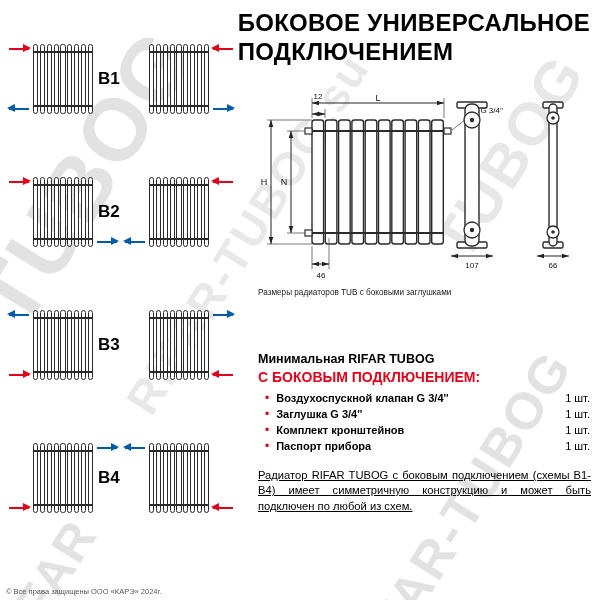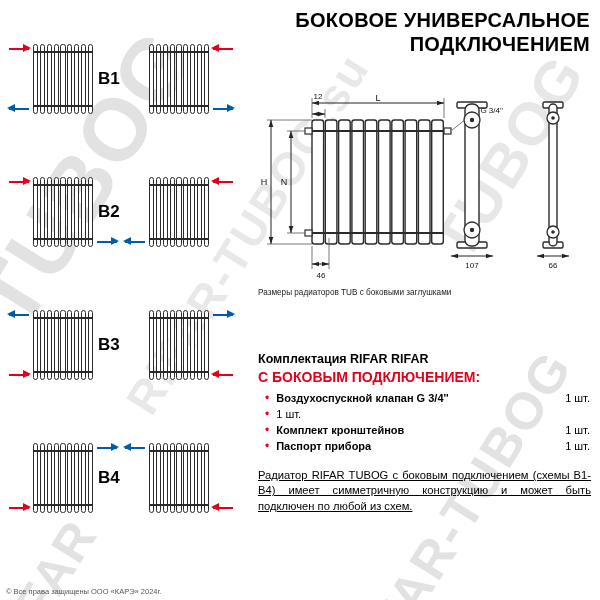--- a/index.html
+++ b/index.html
@@ -7,22 +7,22 @@
         font-family:"Liberation Sans",sans-serif;color:#000;}
   
   .wm{position:absolute;font-weight:bold;color:rgba(110,110,110,.20);
       transform-origin:0 0;white-space:nowrap;z-index:0;letter-spacing:2px;}
   .wm1{left:-45px;top:290px;font-size:88px;transform:rotate(-58deg);}
   .wm2{left:115px;top:395px;font-size:46px;transform:rotate(-58deg);color:rgba(110,110,110,.16);}
   .wm3{left:330px;top:665px;font-size:52px;transform:rotate(-58deg);}
   .wm4{left:420px;top:235px;font-size:60px;transform:rotate(-58deg);color:rgba(110,110,110,.17);}
   .wm5{left:-25px;top:645px;font-size:50px;transform:rotate(-58deg);}
   
-  .title{position:absolute;top:8px;right:10px;z-index:1;text-align:right;
-         font-weight:bold;font-size:20px;line-height:1.22;letter-spacing:.3px;}
+  .title{position:absolute;top:8px;right:10px;z-index:1;
+         font-weight:bold;font-size:24px;line-height:1.22;letter-spacing:.3px;}
   
   .schemes{position:absolute;left:4px;top:44px;width:242px;z-index:1;}
   .scheme-row{position:relative;height:72px;margin-bottom:61px;}
   .radiator{position:absolute;top:0;width:62px;height:70px;display:flex;gap:1.6px;padding:0 1px;box-sizing:border-box;}
   .tube{flex:1;border:1.2px solid #2a2a2a;border-radius:2.5px;background:#fff;min-width:0;}
   .radiator::before,.radiator::after{content:"";position:absolute;left:1px;right:1px;height:2px;background:#2a2a2a;z-index:2;}
   .radiator::before{top:7px;}
   .radiator::after{bottom:7px;}
   .scheme-label{position:absolute;left:94px;top:25px;width:48px;text-align:left;
                 font-weight:bold;font-size:17px;}
@@ -285,30 +285,31 @@
         <line x1="4" y1="160" x2="36" y2="160" class="dim"></line>
         <path d="M4 160 l7 -2.3 v4.6 z" class="ah"></path>
         <path d="M36 160 l-7 -2.3 v4.6 z" class="ah"></path>
       </g>
     <text x="20" y="172" text-anchor="middle" class="small">66</text>
   </svg>
 
   <div class="drawing-caption">Размеры радиаторов TUB с боковыми заглушками</div>
 
   <div class="equipment">
-    <div class="equip-h1">Комплектация RIFAR RIFAR</div>
+    <div class="equip-h1">Минимальная RIFAR TUBOG</div>
     <div class="equip-h2">С БОКОВЫМ ПОДКЛЮЧЕНИЕМ:</div>
     <div>
         <div class="equip-row">
           <span class="bullet">•</span>
           <span class="equip-name">Воздухоспускной клапан G 3/4''</span>
           <span class="equip-qty">1 шт.</span>
         </div>
         <div class="equip-row">
           <span class="bullet">•</span>
+          <span class="equip-name">Заглушка G 3/4''</span>
           <span class="equip-qty">1 шт.</span>
         </div>
         <div class="equip-row">
           <span class="bullet">•</span>
           <span class="equip-name">Комплект кронштейнов</span>
           <span class="equip-qty">1 шт.</span>
         </div>
         <div class="equip-row">
           <span class="bullet">•</span>
           <span class="equip-name">Паспорт прибора</span>

